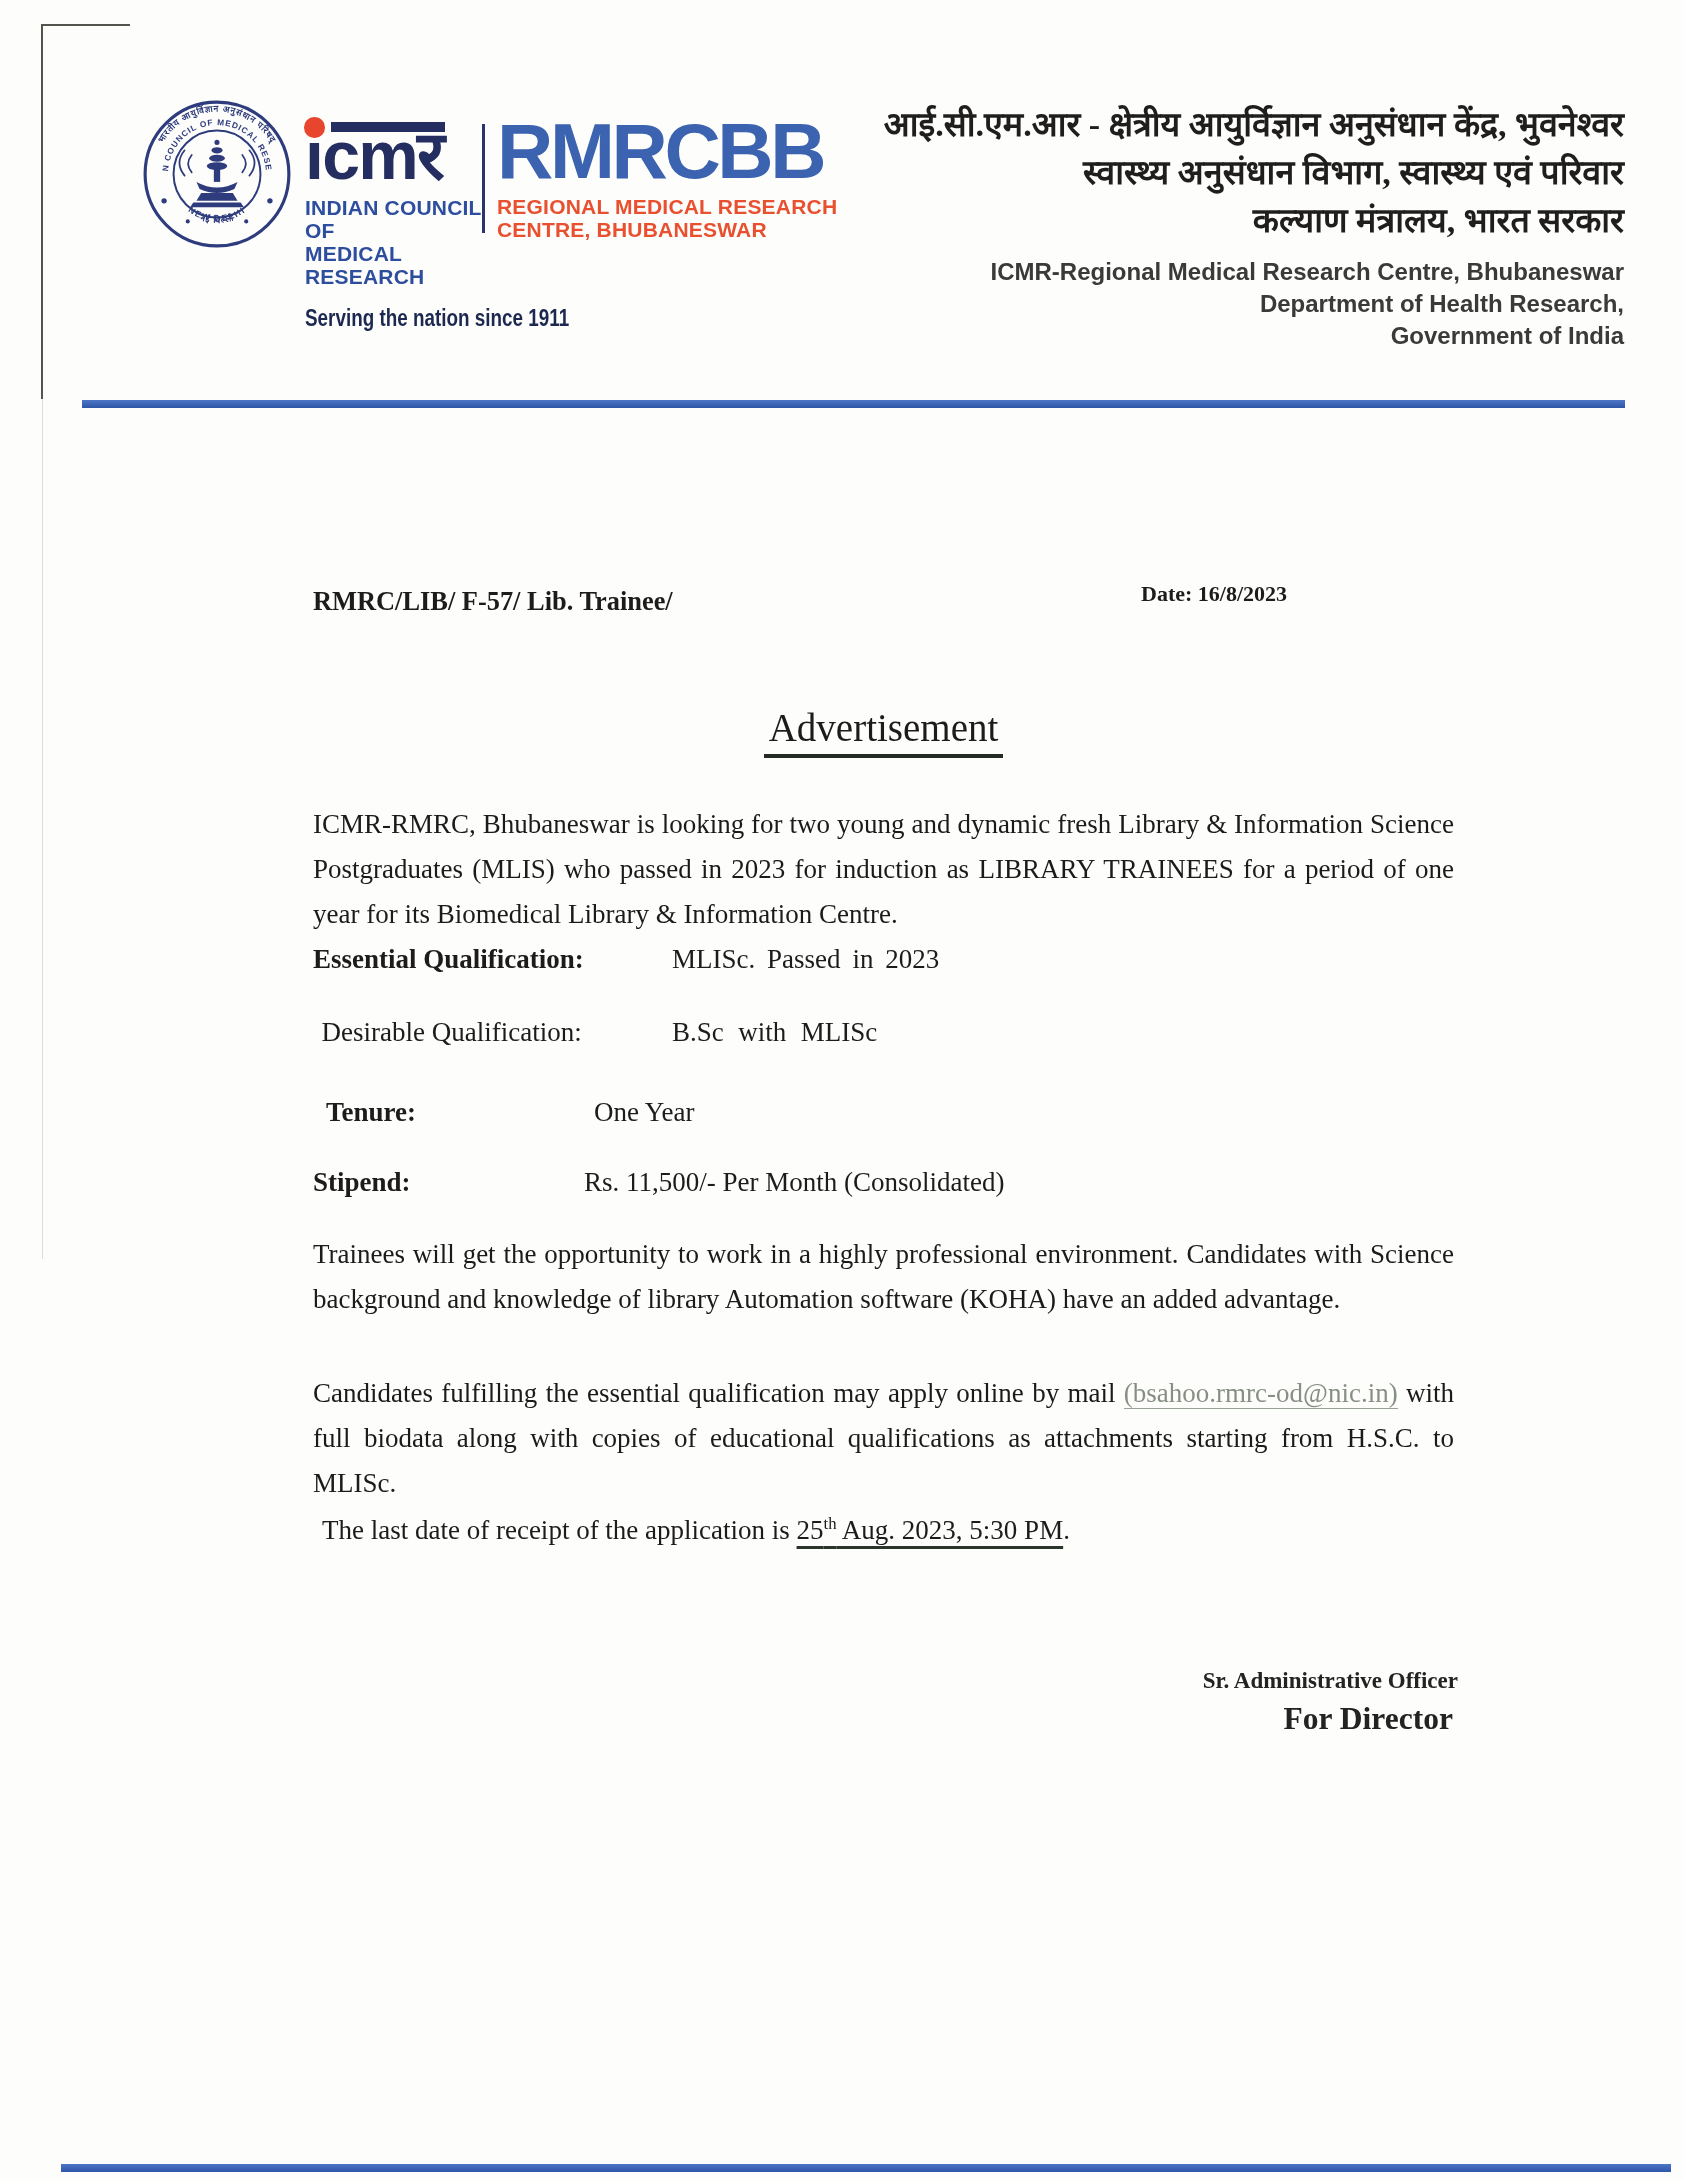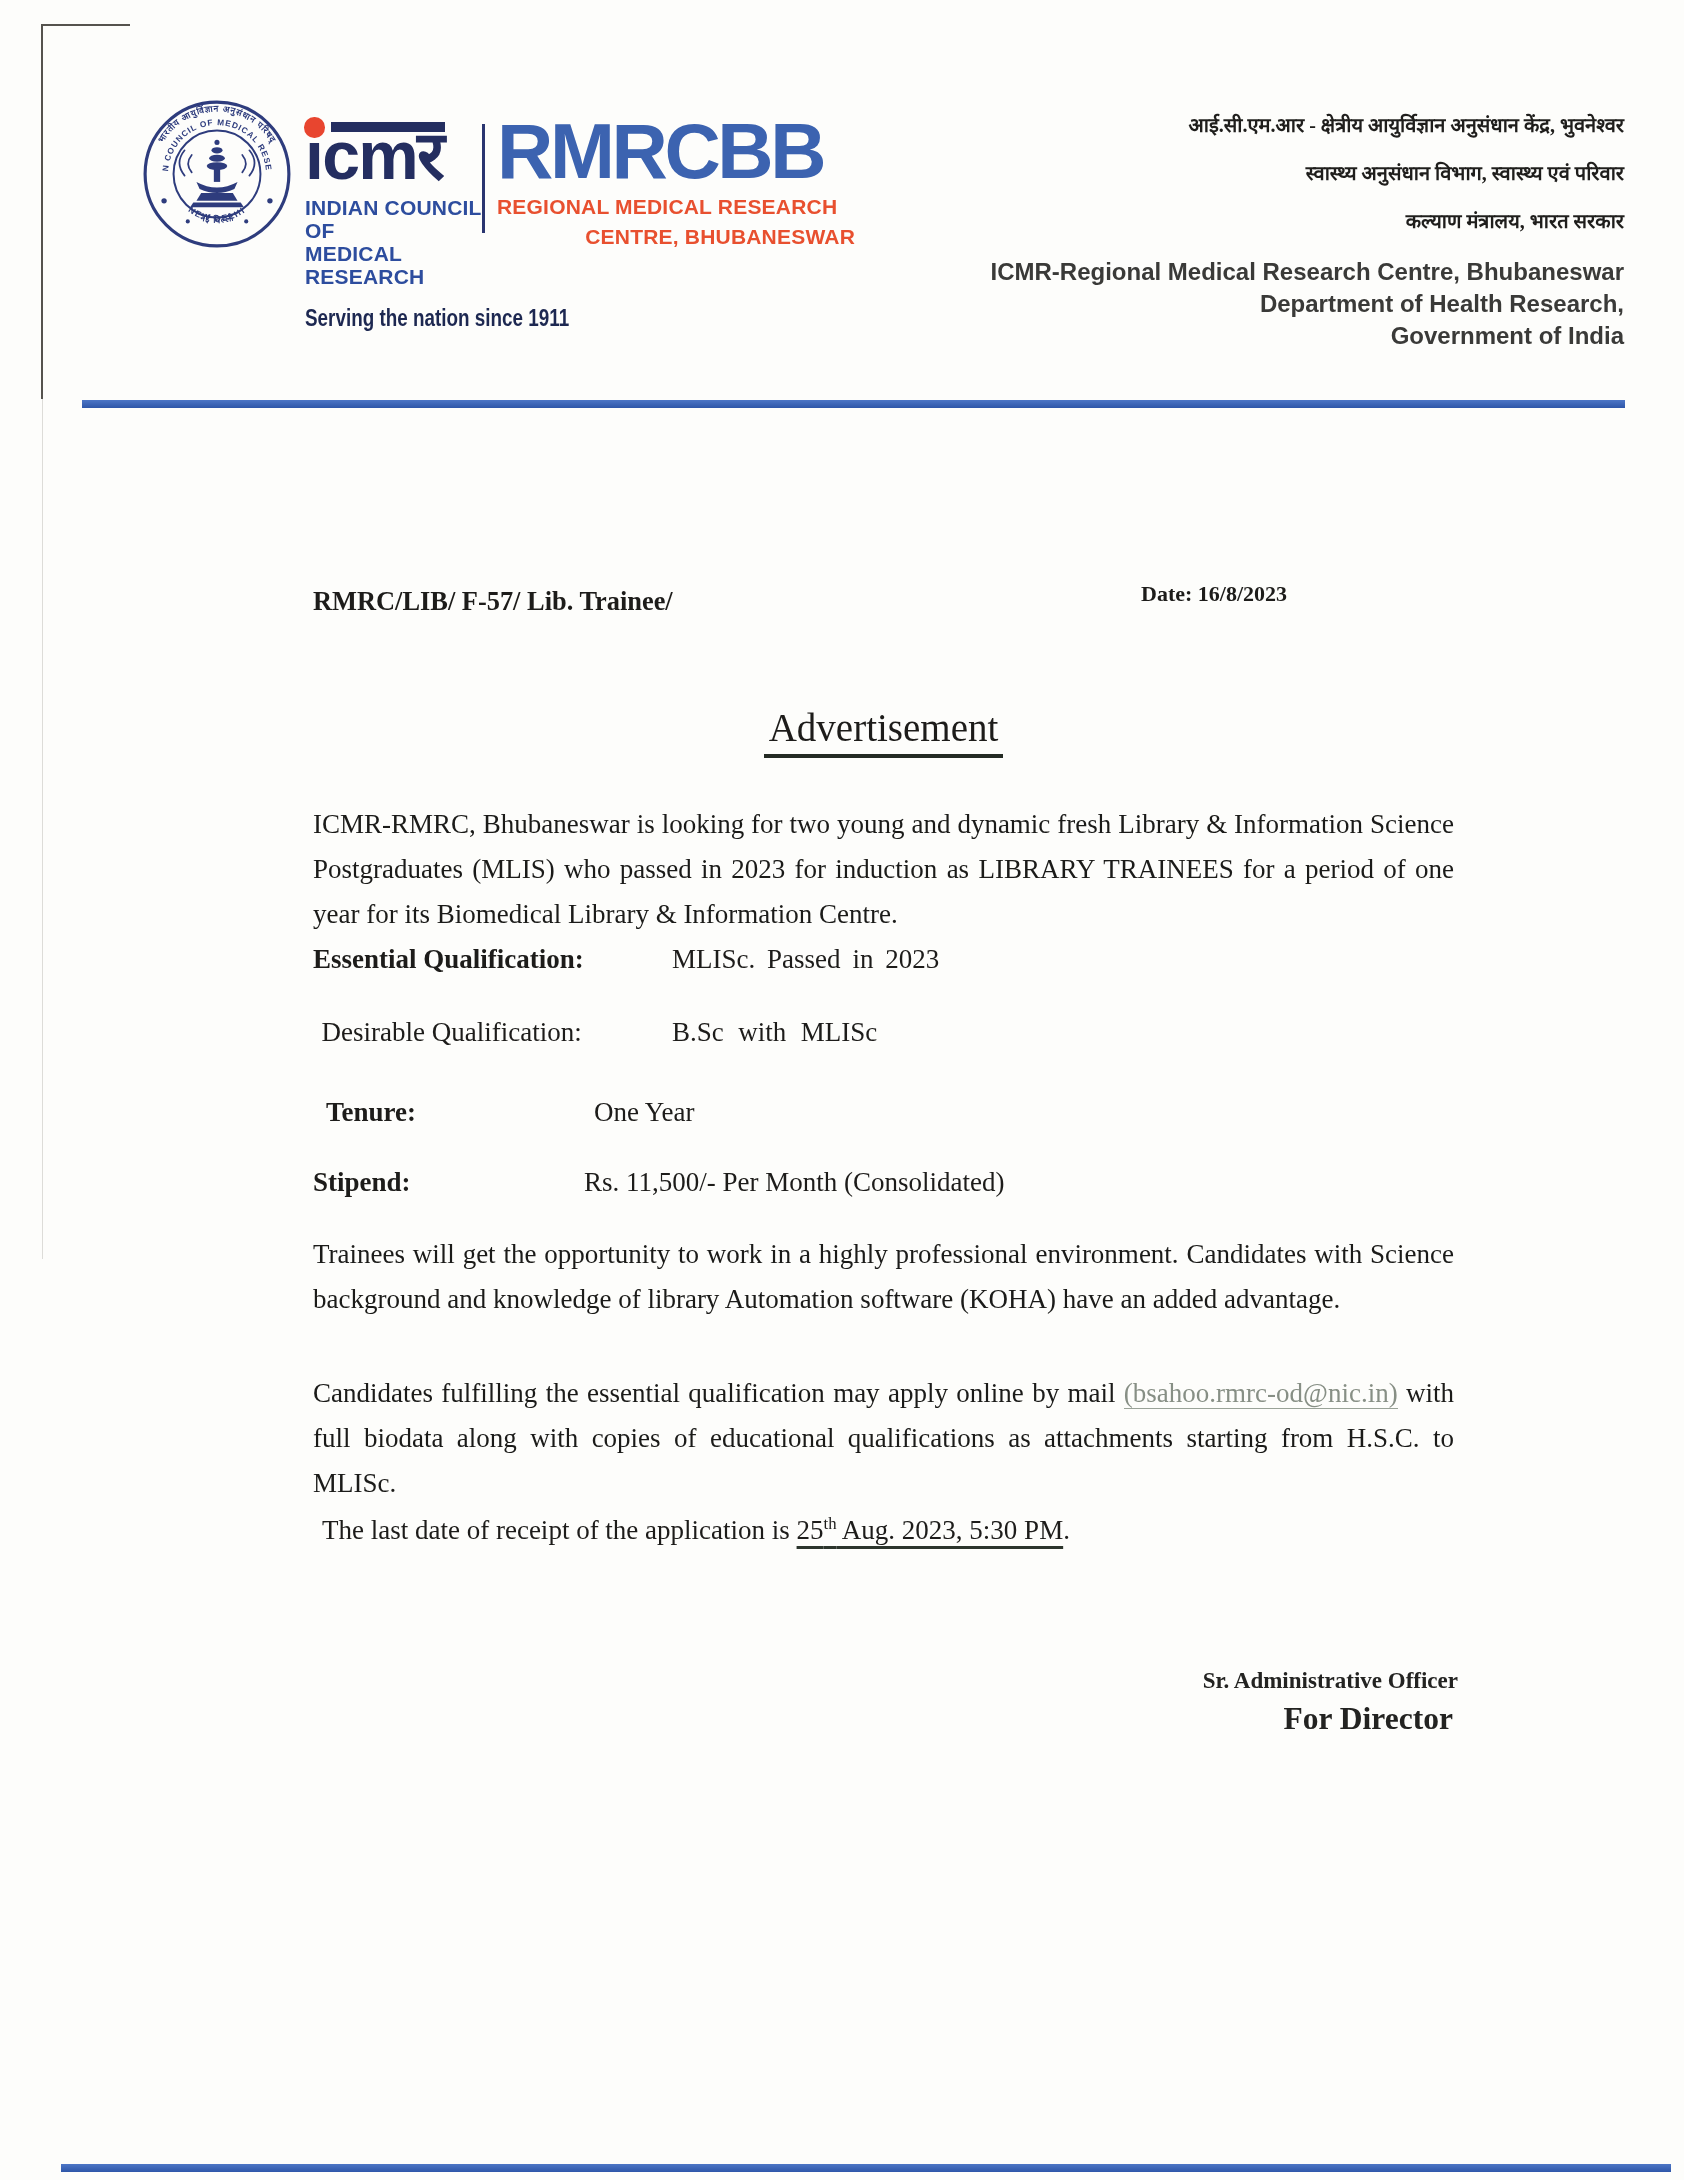--- a/index.html
+++ b/index.html
@@ -33,21 +33,21 @@
     transform:scaleX(.82);transform-origin:left center;white-space:nowrap;}
 
   .lh-divider{left:482px;top:124px;width:3.4px;height:109px;background:#2a3570;}
 
   .rmrcbb-block{left:497px;top:112px;width:358px;}
   .rmrcbb-word{font-weight:bold;font-size:78px;line-height:78px;color:#3c63b0;letter-spacing:-3.4px;}
   .rmrcbb-sub{margin-top:5.1px;font-weight:bold;font-size:21px;line-height:23px;
     color:#e8502f;letter-spacing:0.2px;}
 
   .hindi-block{left:767px;top:101px;width:857px;text-align:right;
-    font-weight:bold;font-size:20px;line-height:48px;color:#1f1e1c;}
+    font-weight:bold;font-size:34px;line-height:48px;color:#1f1e1c;}
   .english-block{left:767px;top:256px;width:857px;text-align:right;
     font-weight:bold;font-size:24px;line-height:32px;color:#3a3a38;}
 
   .rule-top{left:82px;top:400px;width:1543px;height:7.7px;
     background:linear-gradient(#4d76c6,#2e56a8);}
   .rule-bottom{left:61px;top:2164px;width:1610px;height:7.7px;
     background:linear-gradient(#4d76c6,#2e56a8);}
 
   
   .ref-no{left:313px;top:586px;font-weight:bold;font-size:26.4px;}
@@ -142,21 +142,21 @@
     <div class="icmr-sub">INDIAN COUNCIL OF</div>
     <div class="icmr-sub" style="margin-top:0;">MEDICAL RESEARCH</div>
     <div class="icmr-tag">Serving the nation since 1911</div>
   </div>
 
   <div class="abs lh-divider"></div>
 
   <div class="abs rmrcbb-block sans">
     <div class="rmrcbb-word">RMRCBB</div>
     <div class="rmrcbb-sub">REGIONAL MEDICAL RESEARCH</div>
-    <div class="rmrcbb-sub" style="margin-top:7px;text-align:right;">CENTRE, BHUBANESWAR</div>
+    <div class="rmrcbb-sub" style="margin-top:0;">CENTRE, BHUBANESWAR</div>
   </div>
 
   <div class="abs hindi-block serif">
     <div>आई.सी.एम.आर - क्षेत्रीय आयुर्विज्ञान अनुसंधान केंद्र, भुवनेश्वर</div>
     <div>स्वास्थ्य अनुसंधान विभाग, स्वास्थ्य एवं परिवार</div>
     <div>कल्याण मंत्रालय, भारत सरकार</div>
   </div>
 
   <div class="abs english-block sans">
     <div>ICMR-Regional Medical Research Centre, Bhubaneswar</div>

